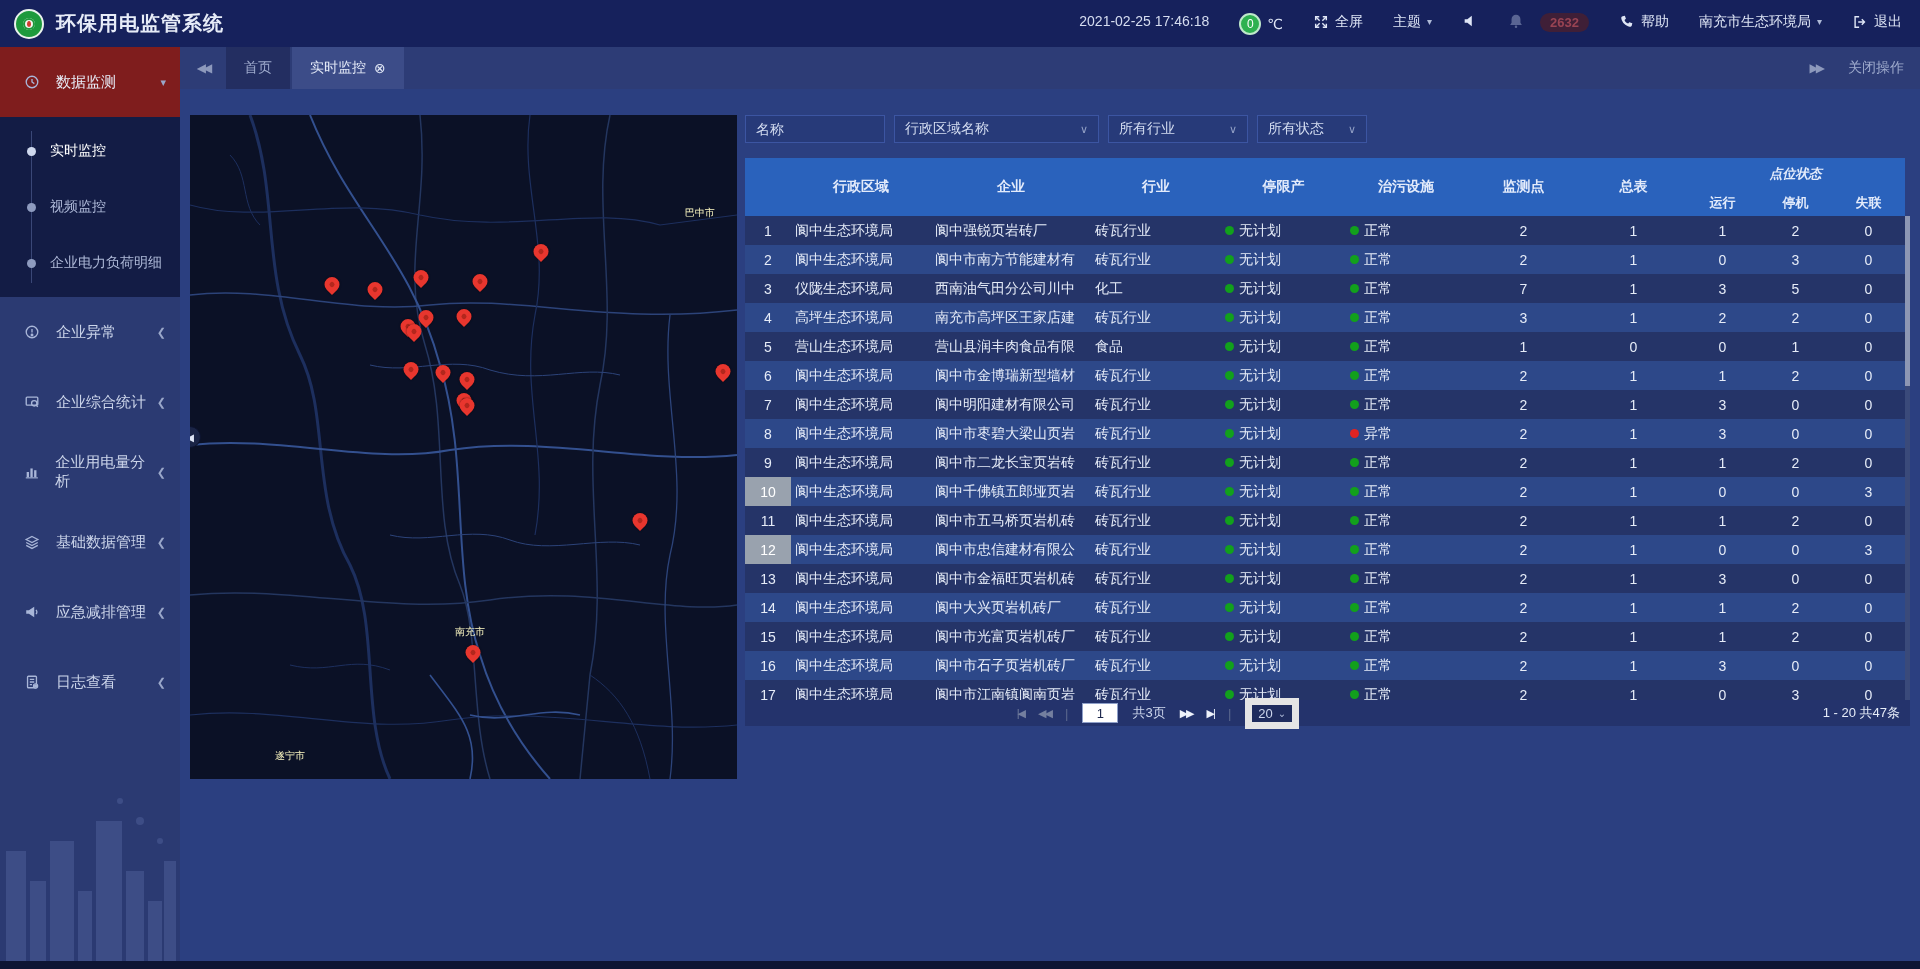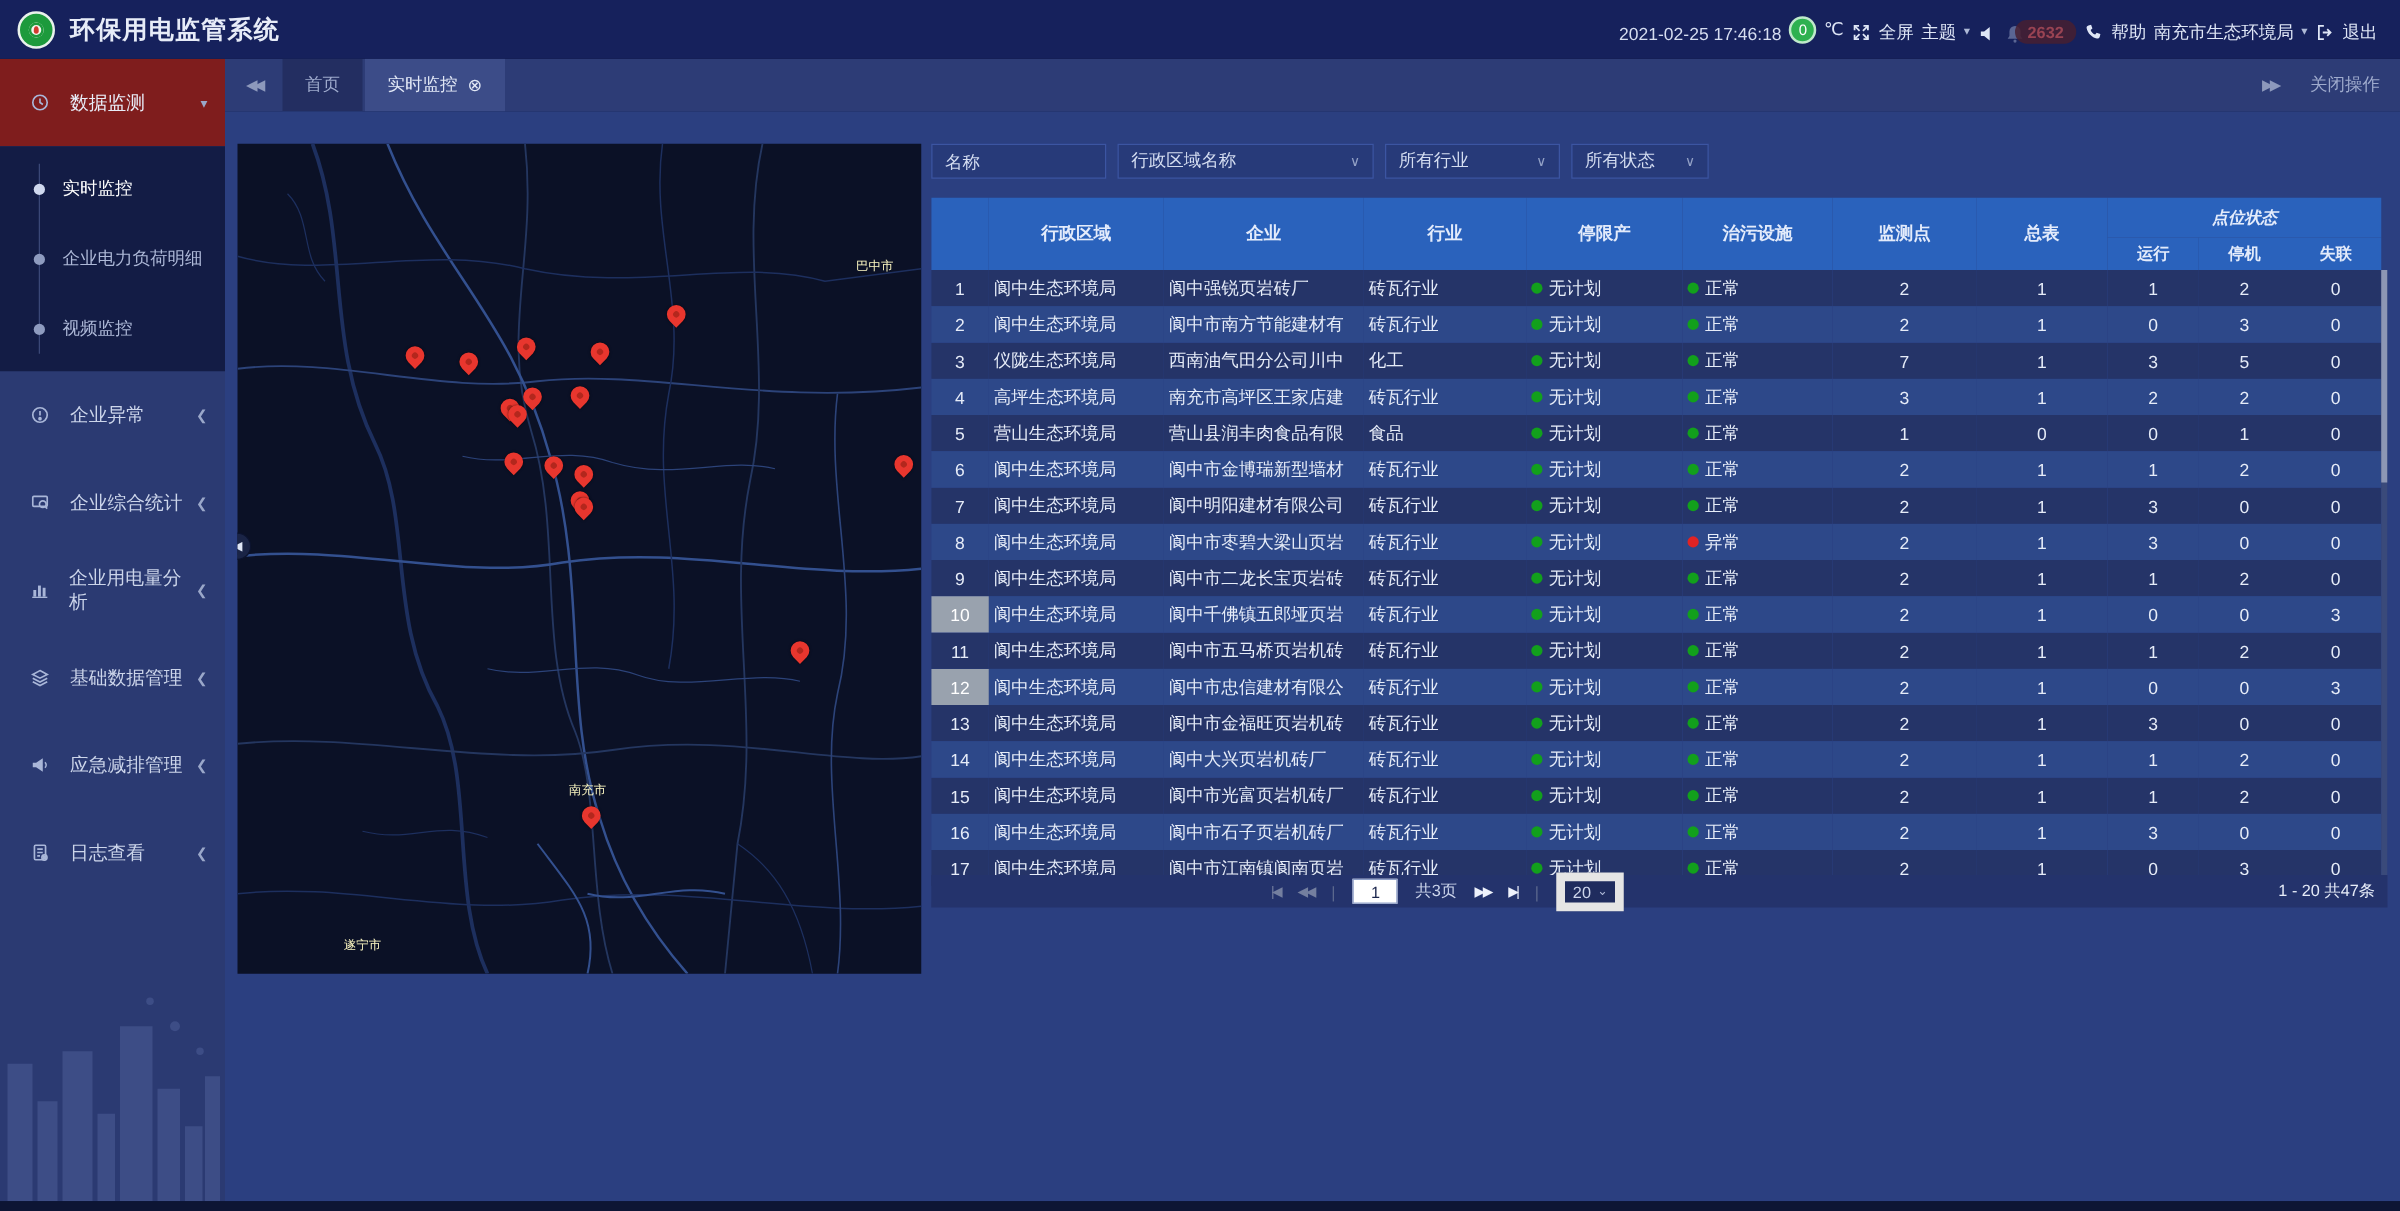--- a/index.html
+++ b/index.html
@@ -10,21 +10,21 @@
   
   .topbar { position:absolute; left:0; top:0; width:1920px; height:47px; background:#16215c;
     display:flex; align-items:center; color:#e7ecf8; z-index:5; }
   .logo { width:30px; height:30px; border-radius:50%; background:#1d9a3c; margin-left:14px;
     border:2px solid #e9f2ec; position:relative; }
   .logo::after { content:""; position:absolute; left:7px; top:7px; width:12px; height:12px;
     border-radius:50%; background:#f3f6ee; box-shadow:inset 0 0 0 2px #1d9a3c; }
   .logo::before { content:""; position:absolute; left:11px; top:10px; width:4px; height:6px;
     border-radius:50% 50% 50% 50%/60% 60% 40% 40%; background:#d23b2f; z-index:2; }
   .app-title { font-size:20px; font-weight:bold; margin-left:12px; letter-spacing:1px; }
-  .topbar-right { margin-left:auto; display:flex; align-items:flex-end; gap:6px; padding-right:18px; font-size:14px; }
+  .topbar-right { margin-left:auto; display:flex; align-items:flex-start; gap:30px; padding-right:18px; font-size:14px; }
   .topbar-right .item { display:flex; align-items:center; gap:6px; color:#dfe6f6; }
   .datetime { color:#d6ddf0; }
   .temp-badge { width:22px; height:22px; border-radius:50%; background:#2eb150; border:2px solid #bfe9cb;
     color:#fff; font-size:12px; display:flex; align-items:center; justify-content:center; }
   .deg { color:#dfe6f6; font-size:14px; }
   .caret { font-size:10px; color:#aeb9d6; }
   .msg-badge { background:#471f31; color:#b04a52; border-radius:10px; padding:2px 10px; font-size:13px;
     font-weight:bold; opacity:.85; }
   .icon-svg { width:16px; height:16px; display:inline-block; }
   .bell-wrap { opacity:.45; margin-right:-14px; }
@@ -177,22 +177,22 @@
             <svg class="icon-svg" viewBox="0 0 18 18" fill="none" stroke="#a9b6d8" stroke-width="1.5">
               <circle cx="9" cy="9" r="6.5"></circle>
               <path d="M9 5.5V9l2.6 1.8"></path>
             </svg>
           </span>
           <span>数据监测</span>
           <span class="chev">▾</span>
         </div>
         <div class="submenu">
           <div class="submenu-item active">实时监控</div>
+          <div class="submenu-item">视频监控</div>
           <div class="submenu-item">企业电力负荷明细</div>
-          <div class="submenu-item">视频监控</div>
         </div>
         <div class="menu-group">
           <span class="gicon">
             <svg class="icon-svg" viewBox="0 0 18 18" fill="none" stroke="#a9b6d8" stroke-width="1.5">
               <circle cx="9" cy="9" r="6.5"></circle>
               <path d="M9 5.5v4"></path>
               <circle cx="9" cy="12.3" r=".9" fill="#a9b6d8"></circle>
             </svg>
           </span>
           <span>企业异常</span>

